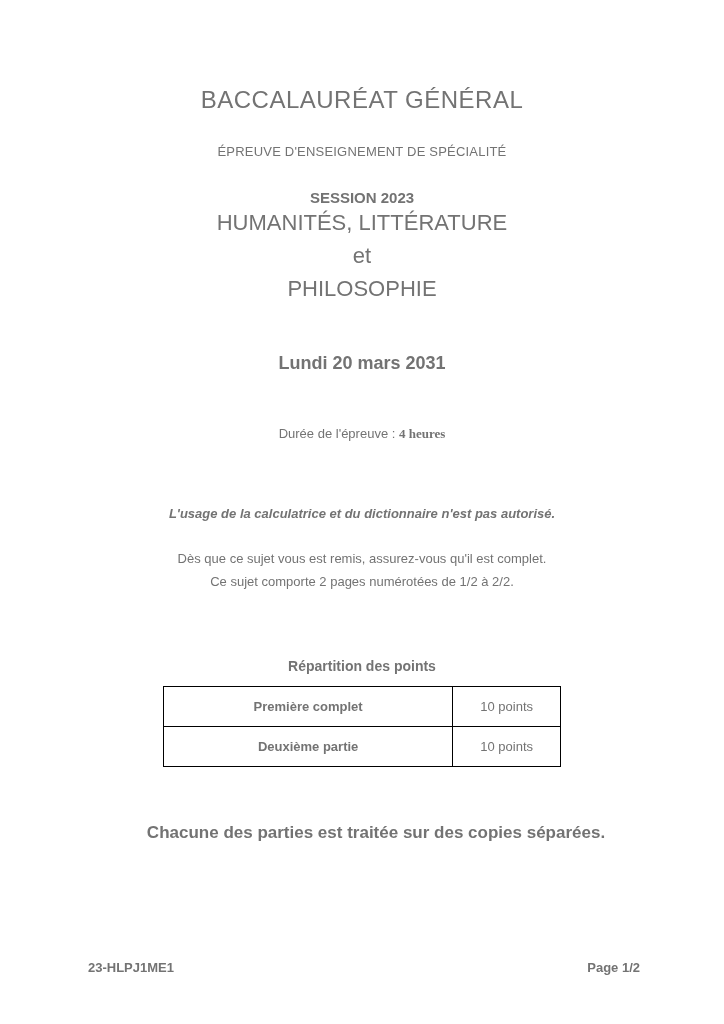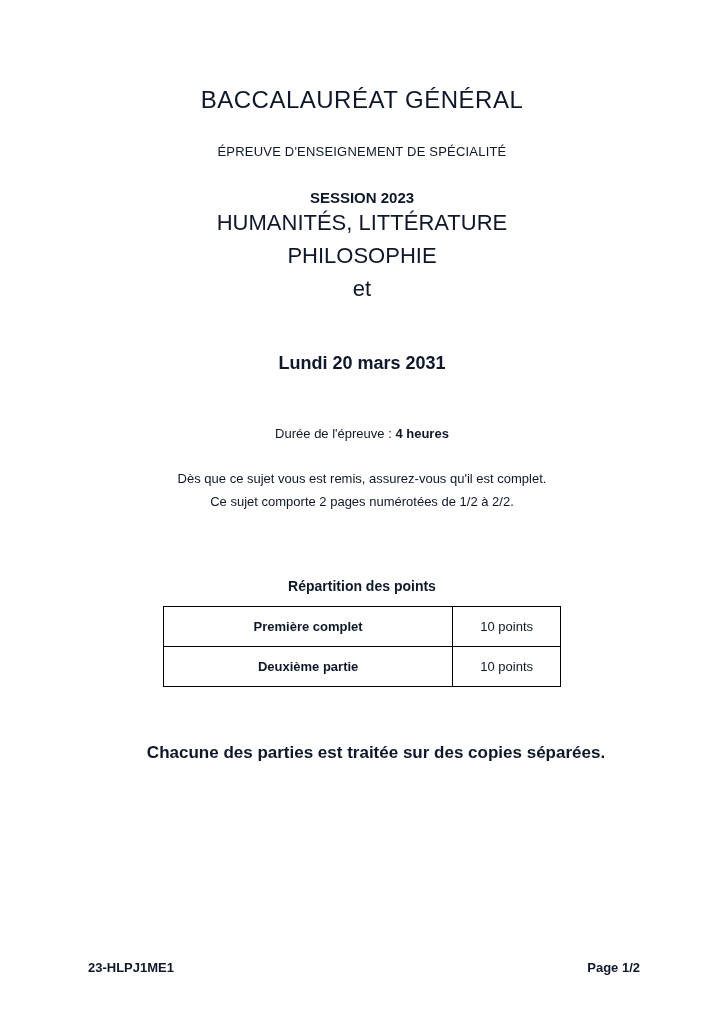--- a/index.html
+++ b/index.html
@@ -4,21 +4,21 @@
 <style>
   * { box-sizing: border-box; }
   html, body { margin: 0; padding: 0; background: #e9e9e9; }
   .page {
     width: 724px;
     height: 1024px;
     margin: 0 auto;
     background: #ffffff;
     position: relative;
     font-family: "Liberation Sans", sans-serif;
-    color: #0f172a;
+    color: #737373;
     text-align: center;
     overflow: hidden;
   }
   .doc-title {
     padding-top: 86px;
     font-size: 24px;
     font-weight: 500;
     letter-spacing: 0.5px;
   }
   .doc-subtitle {
@@ -38,21 +38,21 @@
   }
   .exam-date {
     margin-top: 48px;
     font-size: 18px;
     font-weight: bold;
   }
   .duration {
     margin-top: 52px;
     font-size: 13px;
   }
-  .duration .bold { font-weight: bold; }
+  .duration .bold { font-weight: bold; font-family: Liberation Serif, serif; }
   .notice-italic {
     margin-top: 64px;
     font-size: 13px;
     font-style: italic;
     font-weight: bold;
   }
   .instruction-1 {
     margin-top: 30px;
     font-size: 13px;
   }
@@ -111,30 +111,31 @@
 <div class="page">
 
   <div class="doc-title">BACCALAURÉAT GÉNÉRAL</div>
 
   <div class="doc-subtitle">ÉPREUVE D'ENSEIGNEMENT DE SPÉCIALITÉ</div>
 
   <div class="session">SESSION 2023</div>
 
   <div class="subject">
     <div>HUMANITÉS, LITTÉRATURE</div>
+    <div>et</div>
     <div>PHILOSOPHIE</div>
-    <div>et</div>
   </div>
 
   <div class="exam-date">Lundi 20 mars 2031</div>
 
   <div class="duration">
     <span>Durée de l'épreuve : </span><span class="bold">4 heures</span>
   </div>
 
+  <div class="notice-italic">L'usage de la calculatrice et du dictionnaire n'est pas autorisé.</div>
 
   <div class="instruction-1">Dès que ce sujet vous est remis, assurez-vous qu'il est complet.</div>
   <div class="instruction-2">Ce sujet comporte 2 pages numérotées de 1/2 à 2/2.</div>
 
   <div class="points-title">Répartition des points</div>
 
   <table class="points-table">
     <tbody>
       <tr>
         <td class="part-label">Première complet</td>

